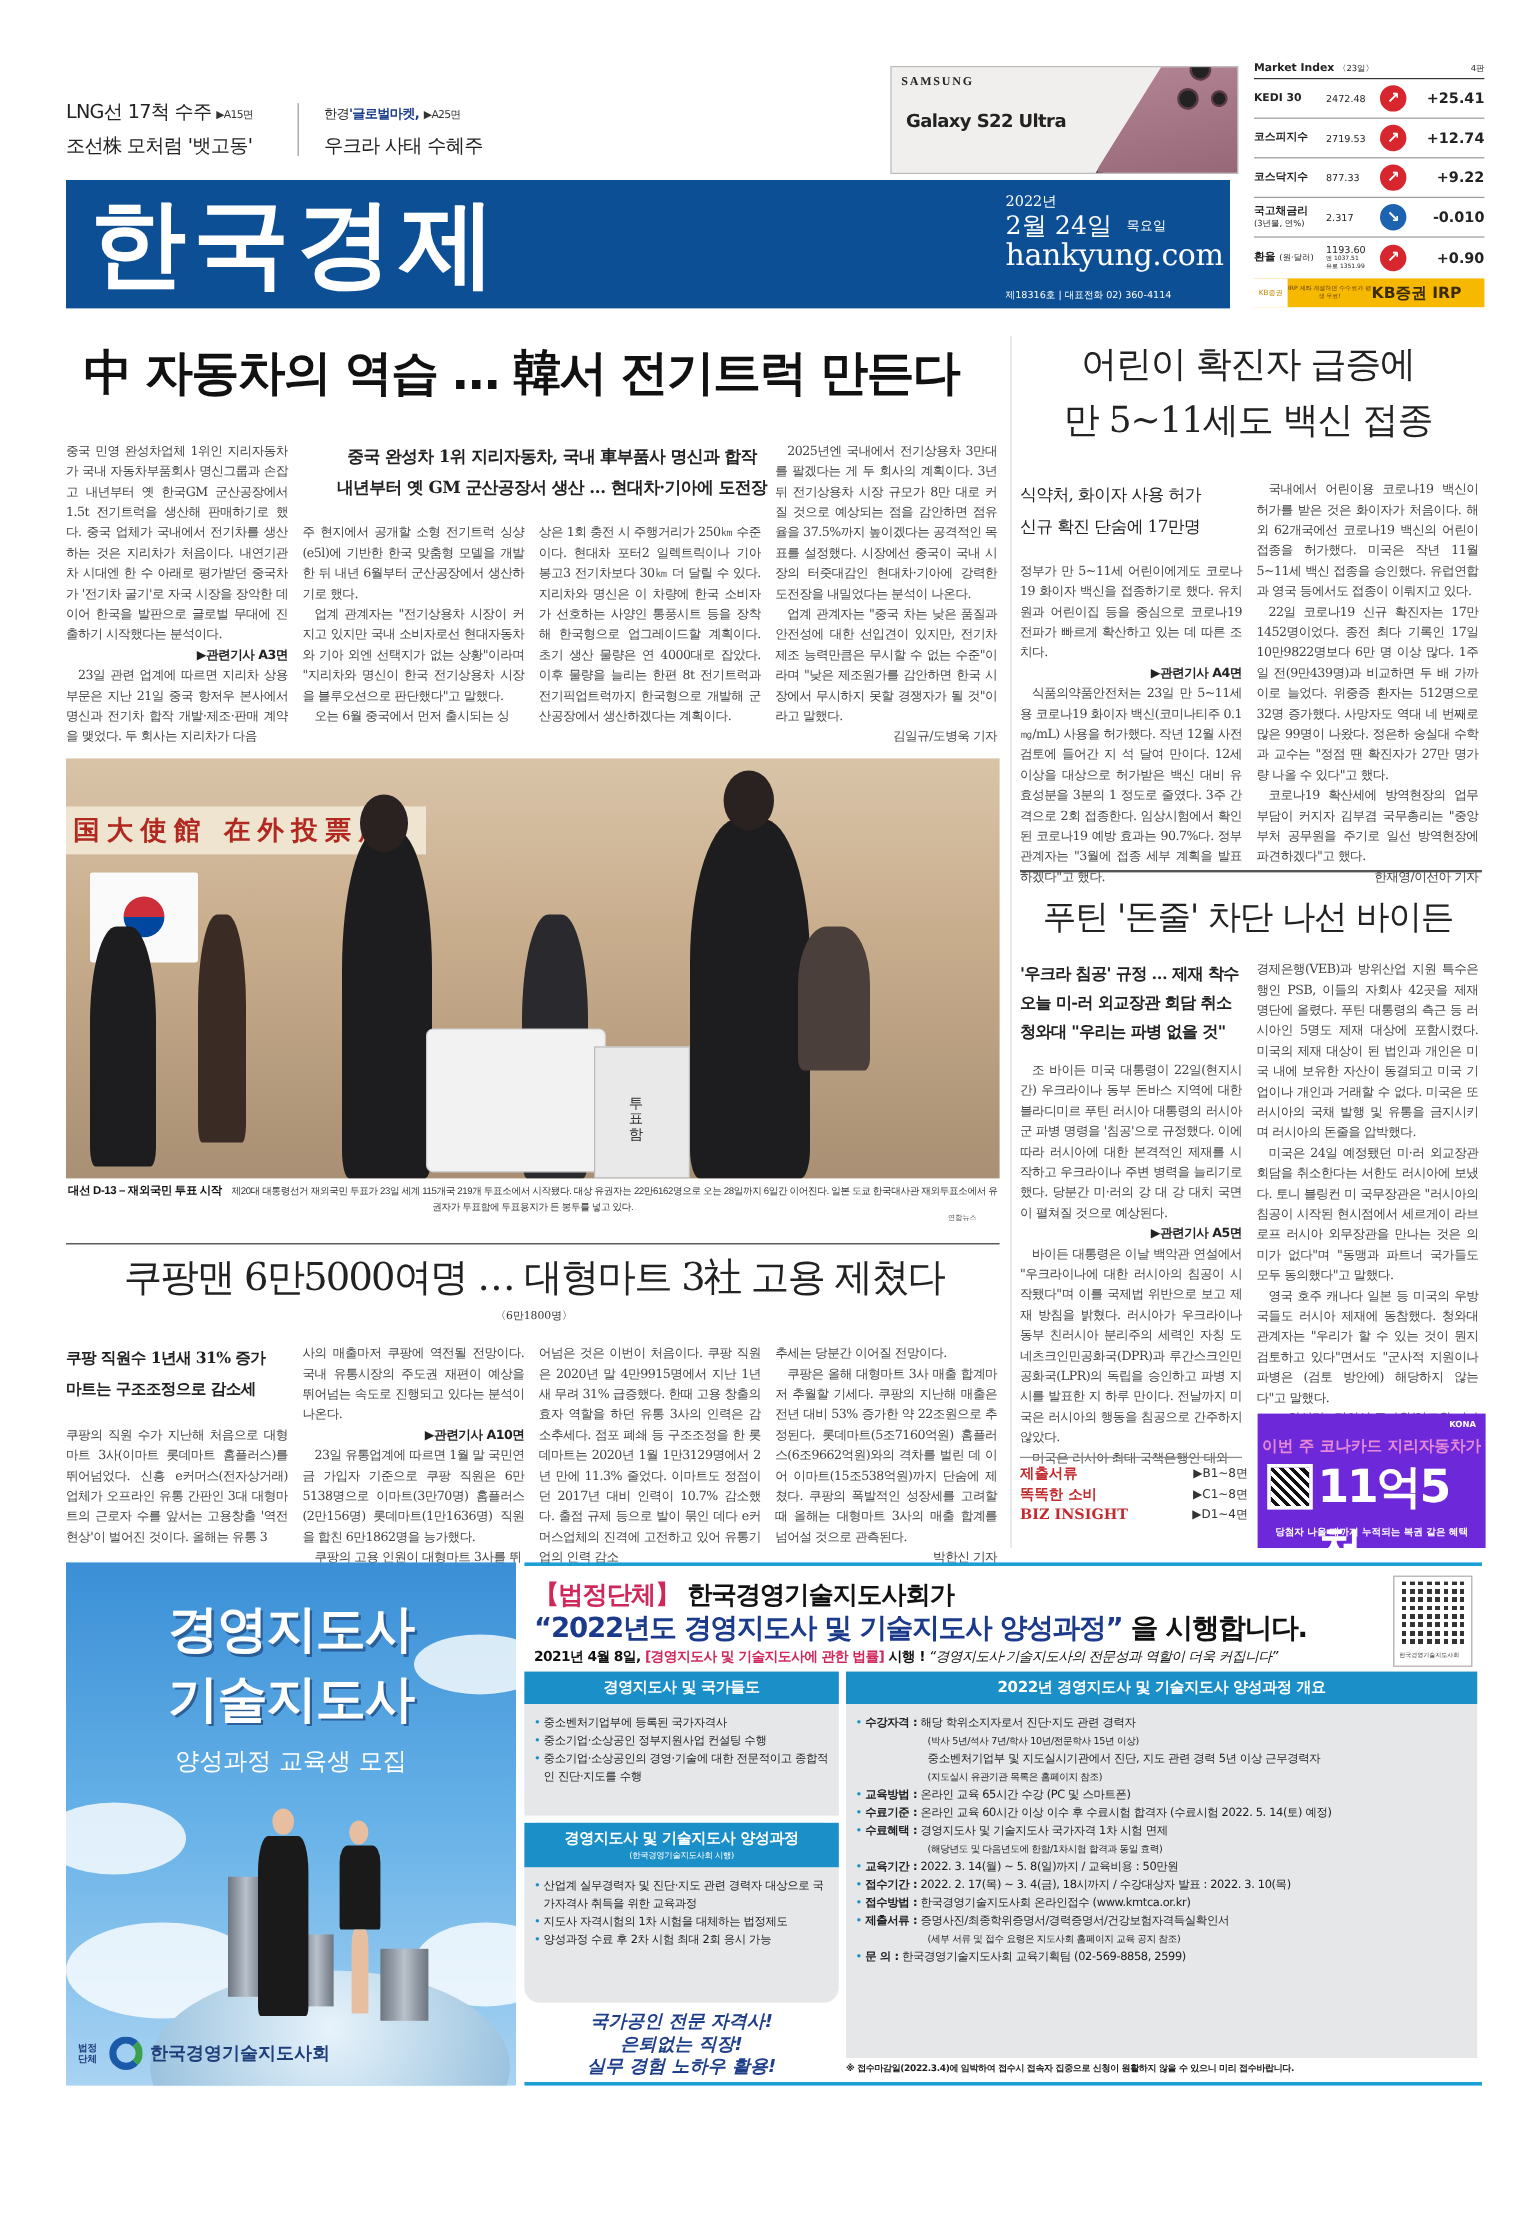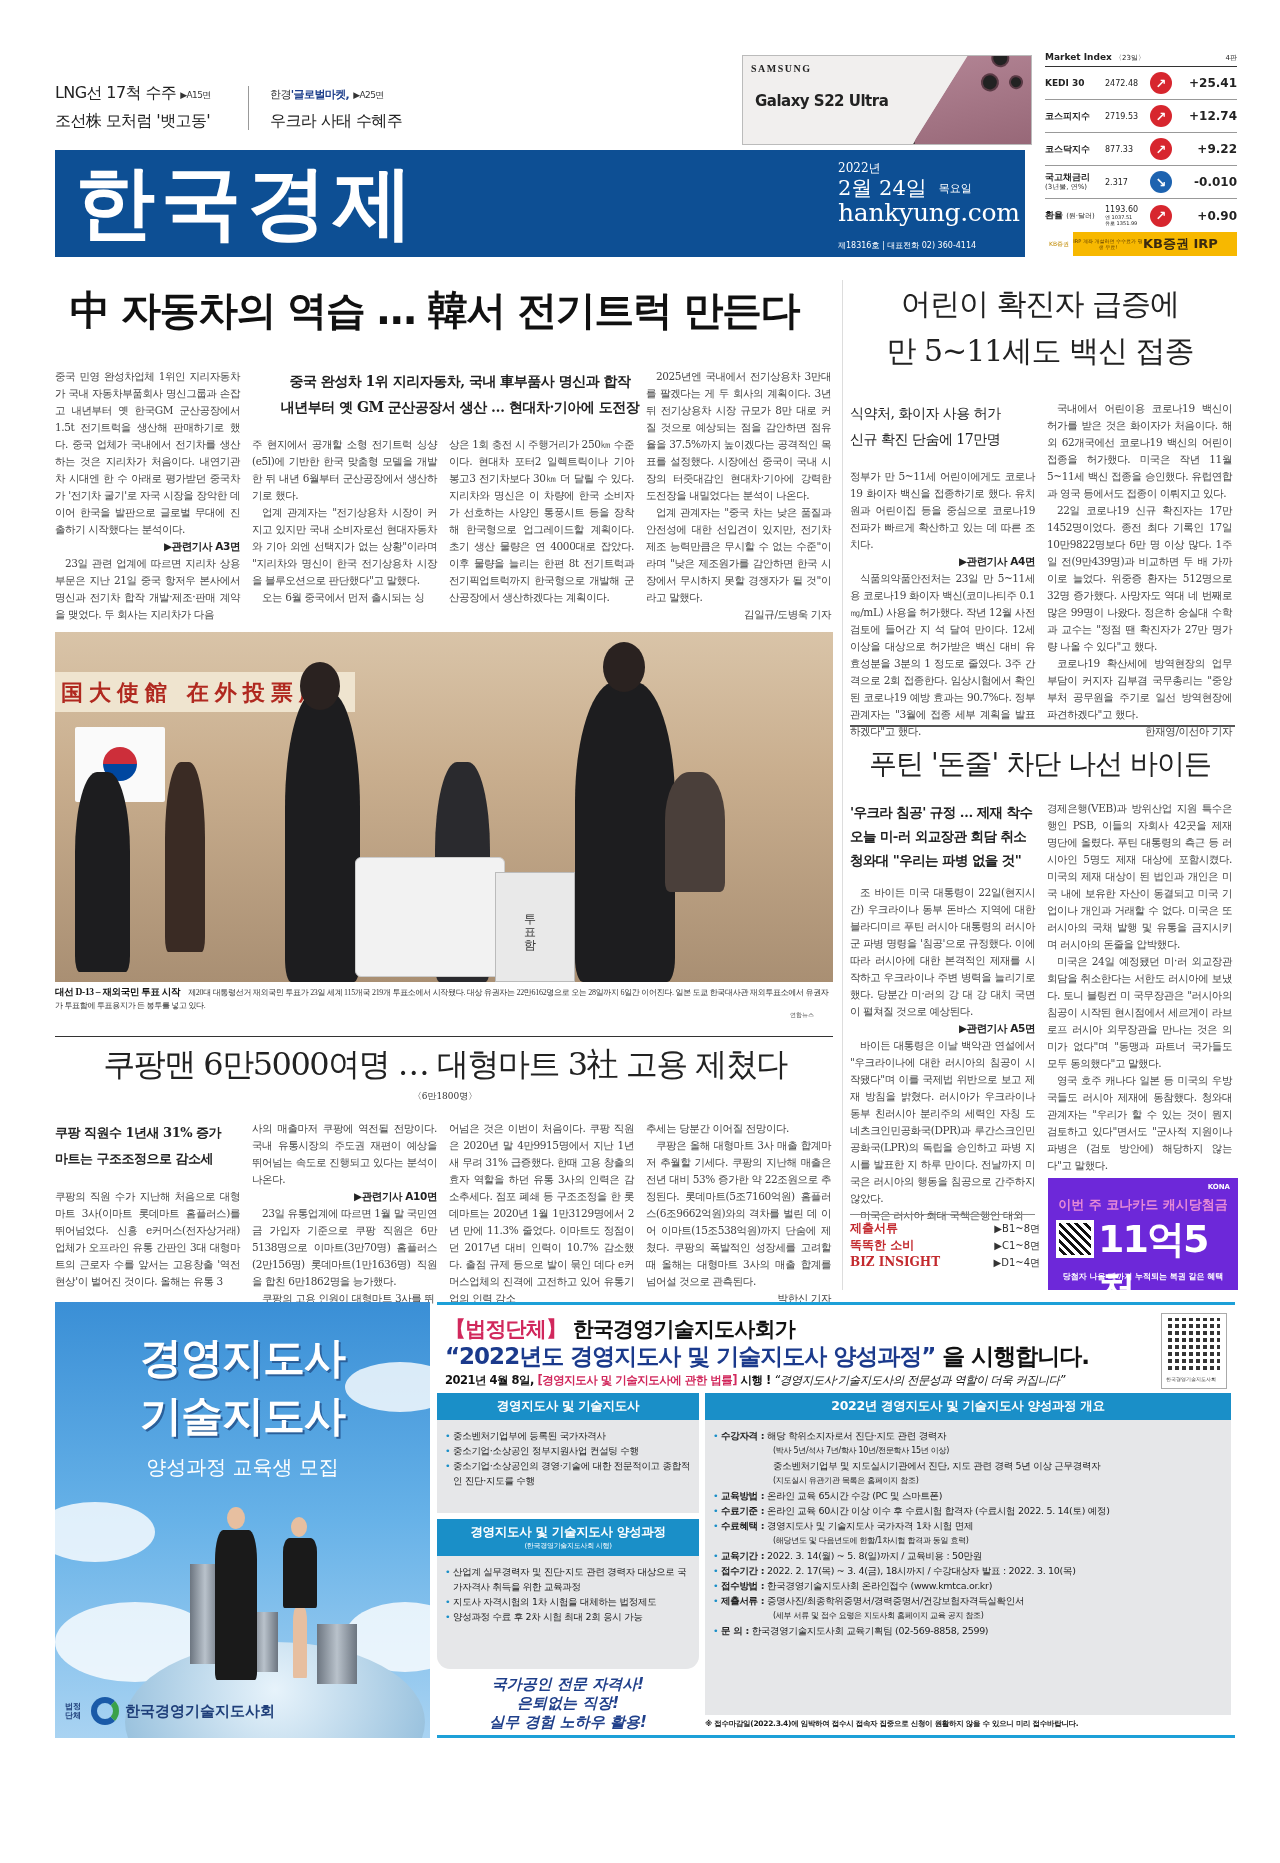--- a/index.html
+++ b/index.html
@@ -70,21 +70,21 @@
 
   
   .photo { left: 55px; top: 632px; width: 778px; height: 350px; overflow: hidden; background: linear-gradient(180deg,#d9c4a8 0%,#c9ae8e 40%,#a98f73 100%); }
   .photo .banner { position: absolute; left: 0; top: 40px; width: 300px; height: 40px; background: #efe4cf; color: #b0281f; font-size: 22px; font-weight: bold; padding-left: 6px; letter-spacing: 6px; line-height: 40px; }
   .photo .flag { position: absolute; left: 20px; top: 95px; width: 90px; height: 75px; background: #fafafa; border-radius: 2px; }
   .photo .flag::after { content: ""; position: absolute; left: 28px; top: 20px; width: 34px; height: 34px; border-radius: 50%; background: linear-gradient(180deg,#cd2e3a 50%,#0047a0 50%); }
   .photo .box { position: absolute; left: 300px; top: 225px; width: 150px; height: 120px; background: #f2f2f2; border-radius: 6px; border: 1px solid #ccc; }
   .photo .box2 { position: absolute; left: 440px; top: 240px; width: 80px; height: 110px; background: #e9e9e9; border: 1px solid #bbb; }
   .photo .person { position: absolute; background: #1d1d1f; border-radius: 40% 40% 8% 8%; }
   .photo .head { position: absolute; background: #2a2220; border-radius: 50%; }
-  .caption { left: 55px; top: 986px; width: 778px; font-family: Liberation Serif, serif; font-size: 8px; line-height: 13px; color: #333; letter-spacing: -0.3px; }
+  .caption { left: 55px; top: 986px; width: 778px; font-family: Liberation Sans, sans-serif; font-size: 8px; line-height: 13px; color: #333; letter-spacing: -0.3px; text-align: center; }
   .caption b { font-size: 9.5px; color: #111; margin-right: 8px; }
   .credit { left: 790px; top: 1000px; font-family: "DejaVu Sans", sans-serif; font-size: 6px; color: #555; }
 
   .sections { left: 850px; top: 1220px; width: 190px; font-family: "DejaVu Sans", sans-serif; font-weight: bold; font-size: 12px; }
   .sections .srow { display: flex; justify-content: space-between; line-height: 17px; color: #c32a2e; }
   .sections .srow .pg { color: #333; font-weight: normal; font-size: 10px; }
 
   .kona { left: 1048px; top: 1178px; width: 190px; height: 112px; background: #6d28d9; color: #fff; font-family: "DejaVu Sans", sans-serif; }
   .kona .kbrand { position: absolute; right: 8px; top: 5px; font-size: 7px; font-weight: bold; }
   .kona .kline1 { position: absolute; left: 0; top: 18px; width: 100%; text-align: center; font-size: 13px; font-weight: bold; color: #e68ad6; }
@@ -302,21 +302,21 @@
       <span>똑똑한 소비</span>
       <span class="pg">▶C1~8면</span>
     </div>
   <div class="srow">
       <span class="serif">BIZ INSIGHT</span>
       <span class="pg">▶D1~4면</span>
     </div>
 </div>
 <div class="abs kona">
   <div class="kbrand">KONA</div>
-  <div class="kline1">이번 주 코나카드 캐시당첨금</div>
+  <div class="kline1">이번 주 코나카드 지리자동차가</div>
   <div class="qr"></div>
   <div class="kbig">11억5천</div>
   <div class="kline3">당첨자 나올 때까지 누적되는 복권 같은 혜택</div>
 </div>
 
 <div class="abs h-coupang serif">쿠팡맨 6만5000여명 … 대형마트 3社 고용 제쳤다</div>
 <div class="abs h-coupang-note serif">〈6만1800명〉</div>
 <div class="abs sub-coupang serif">
   <div>쿠팡 직원수 1년새 31% 증가</div>
   <div>마트는 구조조정으로 감소세</div>
@@ -368,21 +368,21 @@
     <div class="ad-h1"><span class="red">【법정단체】</span> <span>한국경영기술지도사회가</span></div>
     <div class="ad-h2"><span class="blue">“2022년도 경영지도사 및 기술지도사 양성과정”</span> <span>을 시행합니다.</span></div>
     <div class="ad-h3"><span>2021년 4월 8일,</span> <span class="red">[경영지도사 및 기술지도사에 관한 법률]</span> <span>시행 !</span> <span class="it">“경영지도사·기술지도사의 전문성과 역할이 더욱 커집니다”</span></div>
     <div class="ad-qr">
       <div class="q"></div>
         <div class="q2"></div>
       <div class="ql">한국경영기술지도사회</div>
     </div>
 
     <div class="panel" style="left:0;top:88px;width:262px;height:120px;">
-      <div class="ph">경영지도사 및 기술지도사</div>
+      <div class="ph">경영지도사 및 국가들도</div>
       <ul>
         <li>중소벤처기업부에 등록된 국가자격사</li>
         <li>중소기업·소상공인 정부지원사업 컨설팅 수행</li>
         <li>중소기업·소상공인의 경영·기술에 대한 전문적이고 종합적인 진단·지도를 수행</li>
       </ul>
     </div>
     <div class="panel" style="left:0;top:214px;width:262px;height:150px;border-radius:13px;">
       <div class="ph"><span>경영지도사 및 기술지도사 양성과정</span><small>(한국경영기술지도사회 시행)</small></div>
       <ul>
         <li>산업계 실무경력자 및 진단·지도 관련 경력자 대상으로 국가자격사 취득을 위한 교육과정</li>

